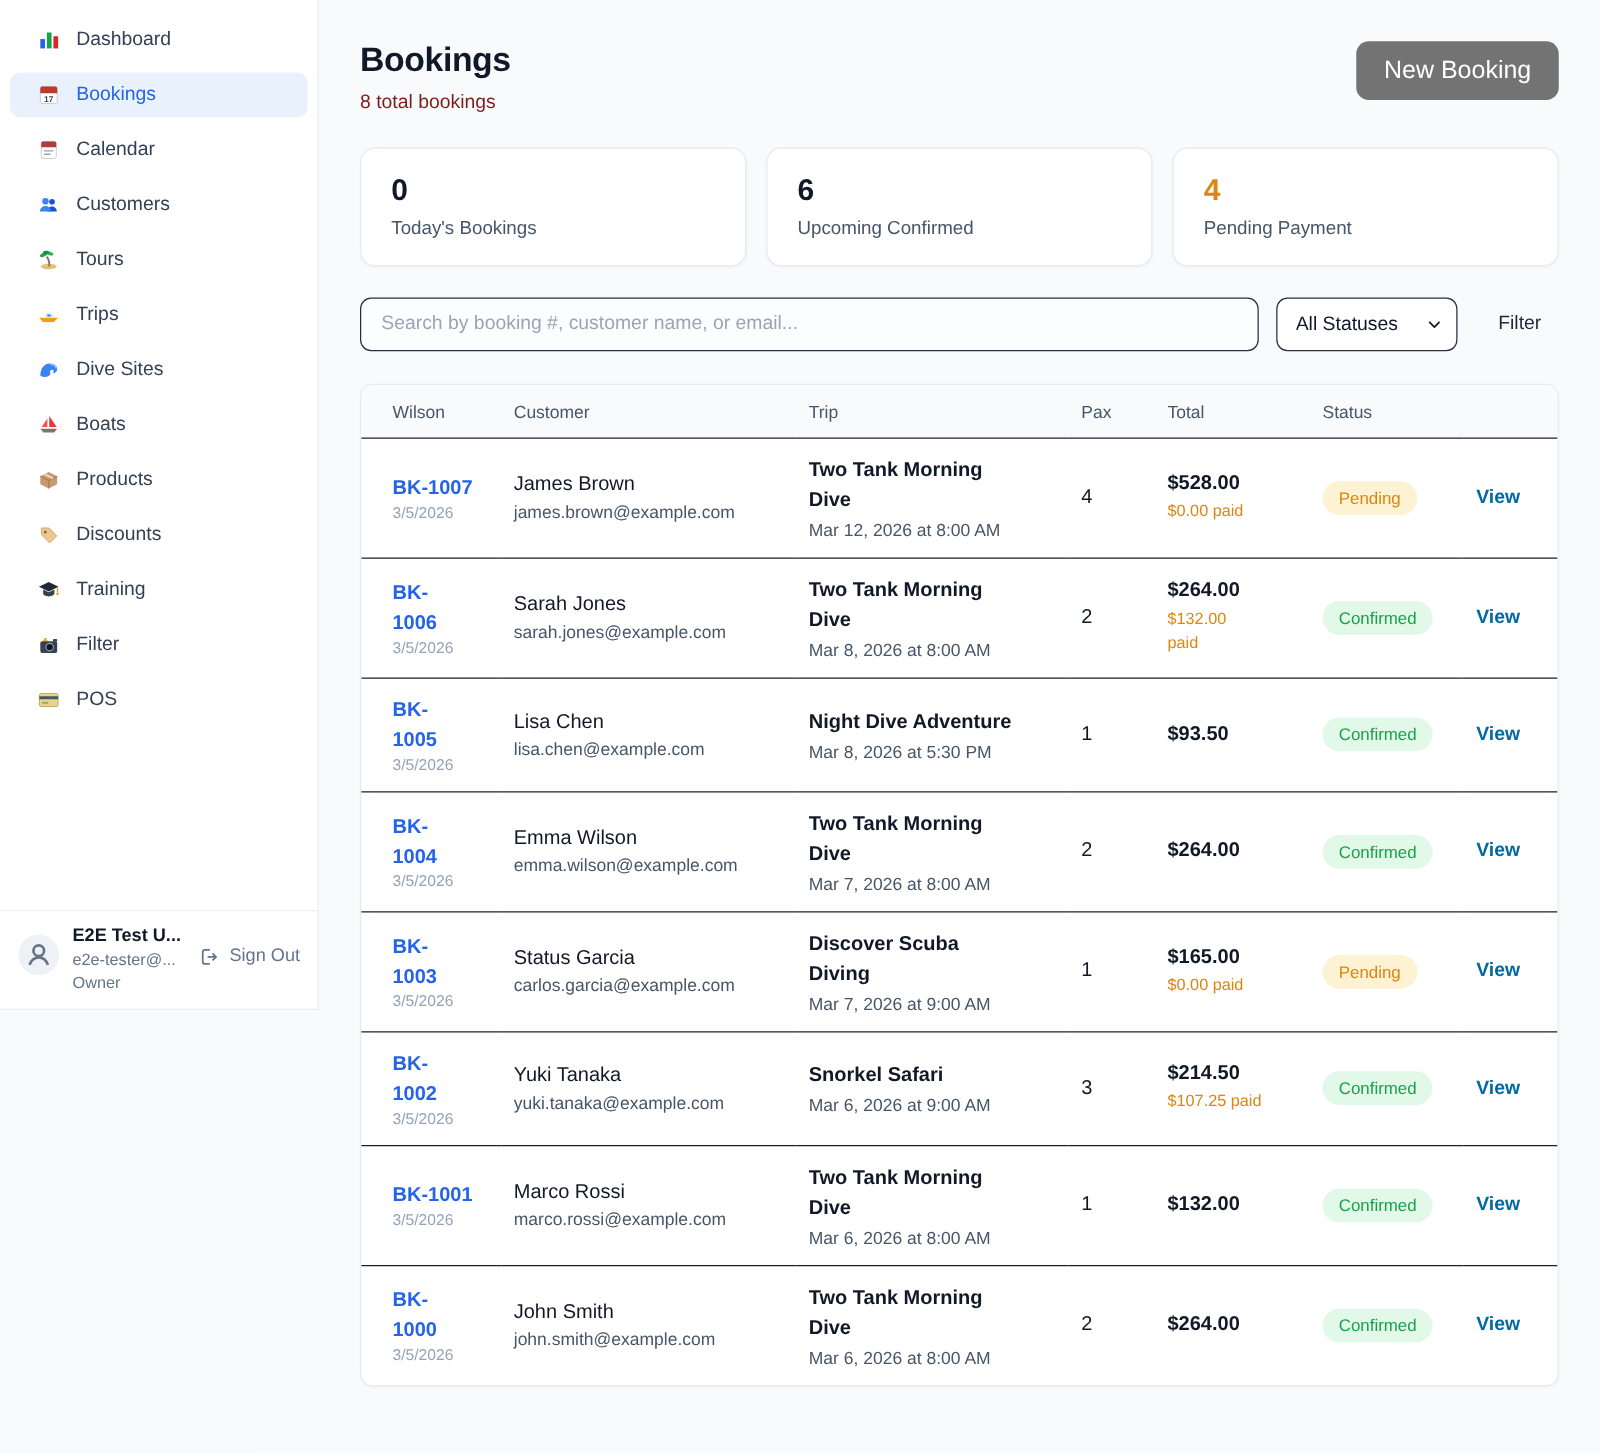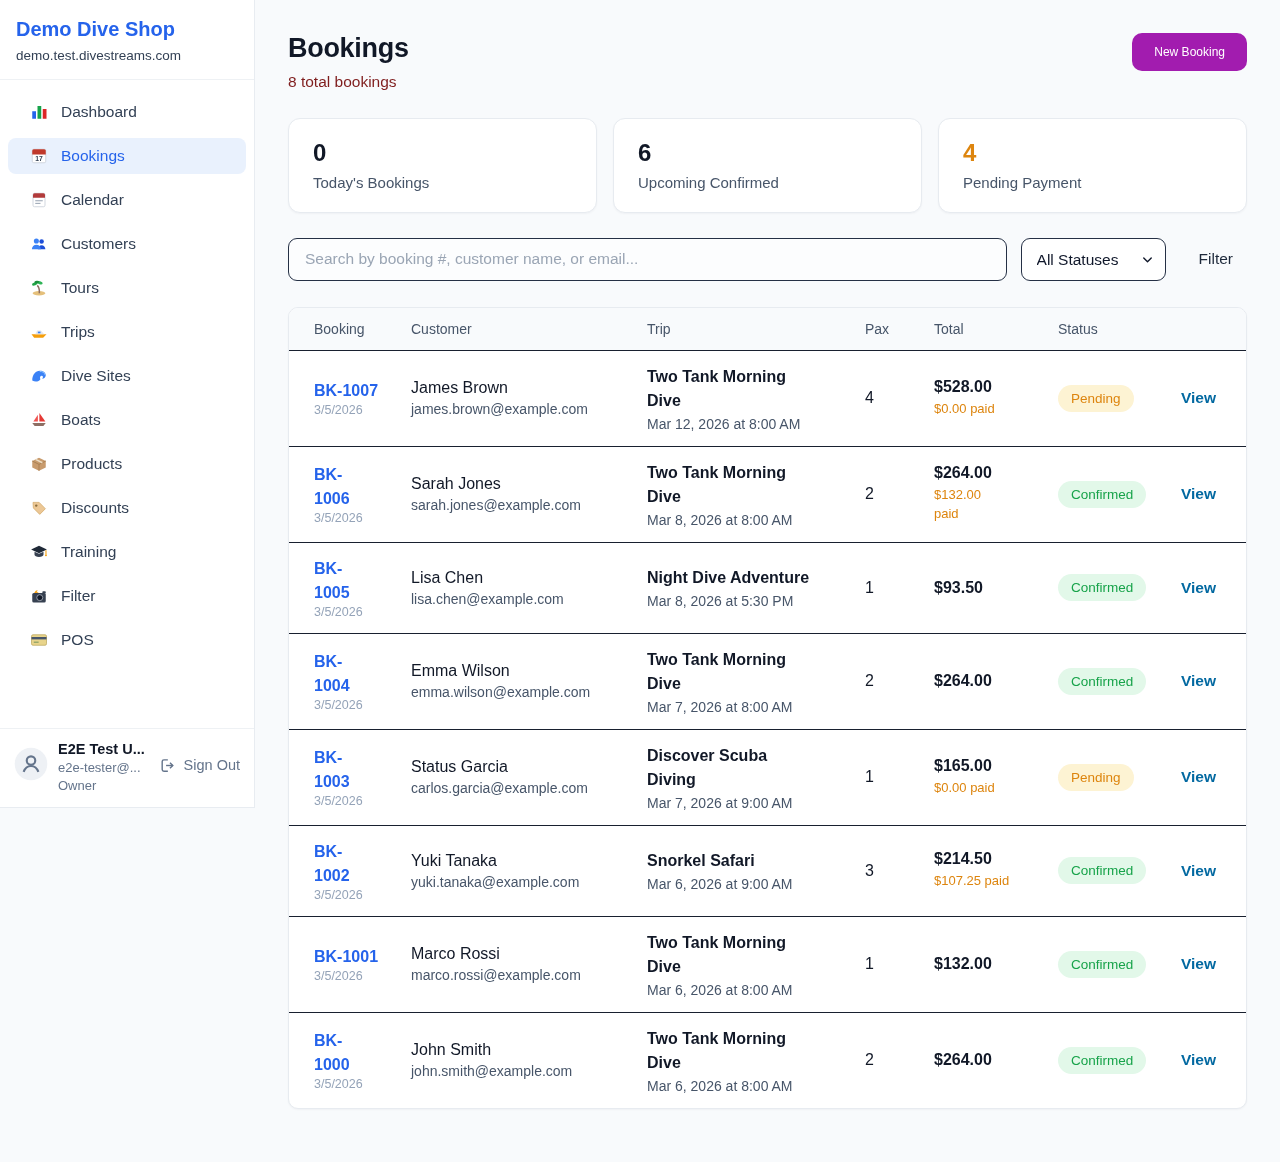--- a/index.html
+++ b/index.html
@@ -48,22 +48,22 @@
     background:none; border:none; font-family:inherit; padding:0;
   }
   .signout svg{ width:17px; height:17px; }
 
   
   .main{ flex:1; padding:33px 33px 0 33px; }
   .page-head{ display:flex; justify-content:space-between; align-items:flex-start; }
   .page-title{ margin:0; font-size:27px; font-weight:700; color:#111827; letter-spacing:-.3px; }
   .page-subtitle{ font-size:15.5px; color:#7f1d1d; margin-top:9px; }
   .btn-primary{
-    background:#a21caf; color:#fff; border:none; border-radius:10px;
-    padding:12px 22px; font-size:12px; font-weight:500;
+    background:#737373; color:#fff; border:none; border-radius:10px;
+    padding:12px 22px; font-size:20px; font-weight:500;
     font-family:inherit; cursor:pointer;
   }
 
   .stats{ display:grid; grid-template-columns:repeat(3,1fr); gap:16px; margin-top:27px; }
   .stat-card{
     background:#fff; border:1px solid #e7ebf0; border-radius:12px;
     padding:20px 24px 21px; box-shadow:0 1px 2px rgba(16,24,40,.04);
   }
   .stat-value{ font-size:24px; font-weight:700; color:#111827; line-height:1.2; }
   .stat-value.orange{ color:#dd850e; }
@@ -122,24 +122,20 @@
   .badge.pending{ color:#dd850e; background:#fdf3d3; }
   .badge.confirmed{ color:#17a34a; background:#e2f8e9; }
   .view-link{ color:#0369a1; font-size:15.5px; font-weight:700; text-decoration:none; cursor:pointer; }
 </style>
 </head>
 <body>
 
 <div class="app">
 
   <aside class="sidebar">
-    <div class="brand">
-      <div class="brand-name">Demo Dive Shop</div>
-      <div class="brand-domain">demo.test.divestreams.com</div>
-    </div>
 
     <nav class="nav">
         <div class="nav-item">
     <span class="icon nav-icon">
             <svg viewBox="0 0 24 24">
               <rect x="3" y="11" width="5" height="10" fill="#2563eb"></rect>
               <rect x="10" y="4" width="5" height="17" fill="#16a34a"></rect>
               <rect x="17" y="8" width="5" height="13" fill="#dc2626"></rect>
             </svg>
           </span>
@@ -342,21 +338,21 @@
           <col style="width:112px">
             <col style="width:236px">
             <col style="width:218px">
           <col style="width:69px">
             <col style="width:124px">
             <col style="width:123px">
             <col>
         </colgroup>
         <thead>
             <tr>
-              <th>Booking</th>
+              <th>Wilson</th>
               <th>Customer</th>
               <th>Trip</th>
               <th>Pax</th>
               <th>Total</th>
               <th>Status</th>
               <th></th>
             </tr>
           </thead>
         <tbody>
             <tr>

